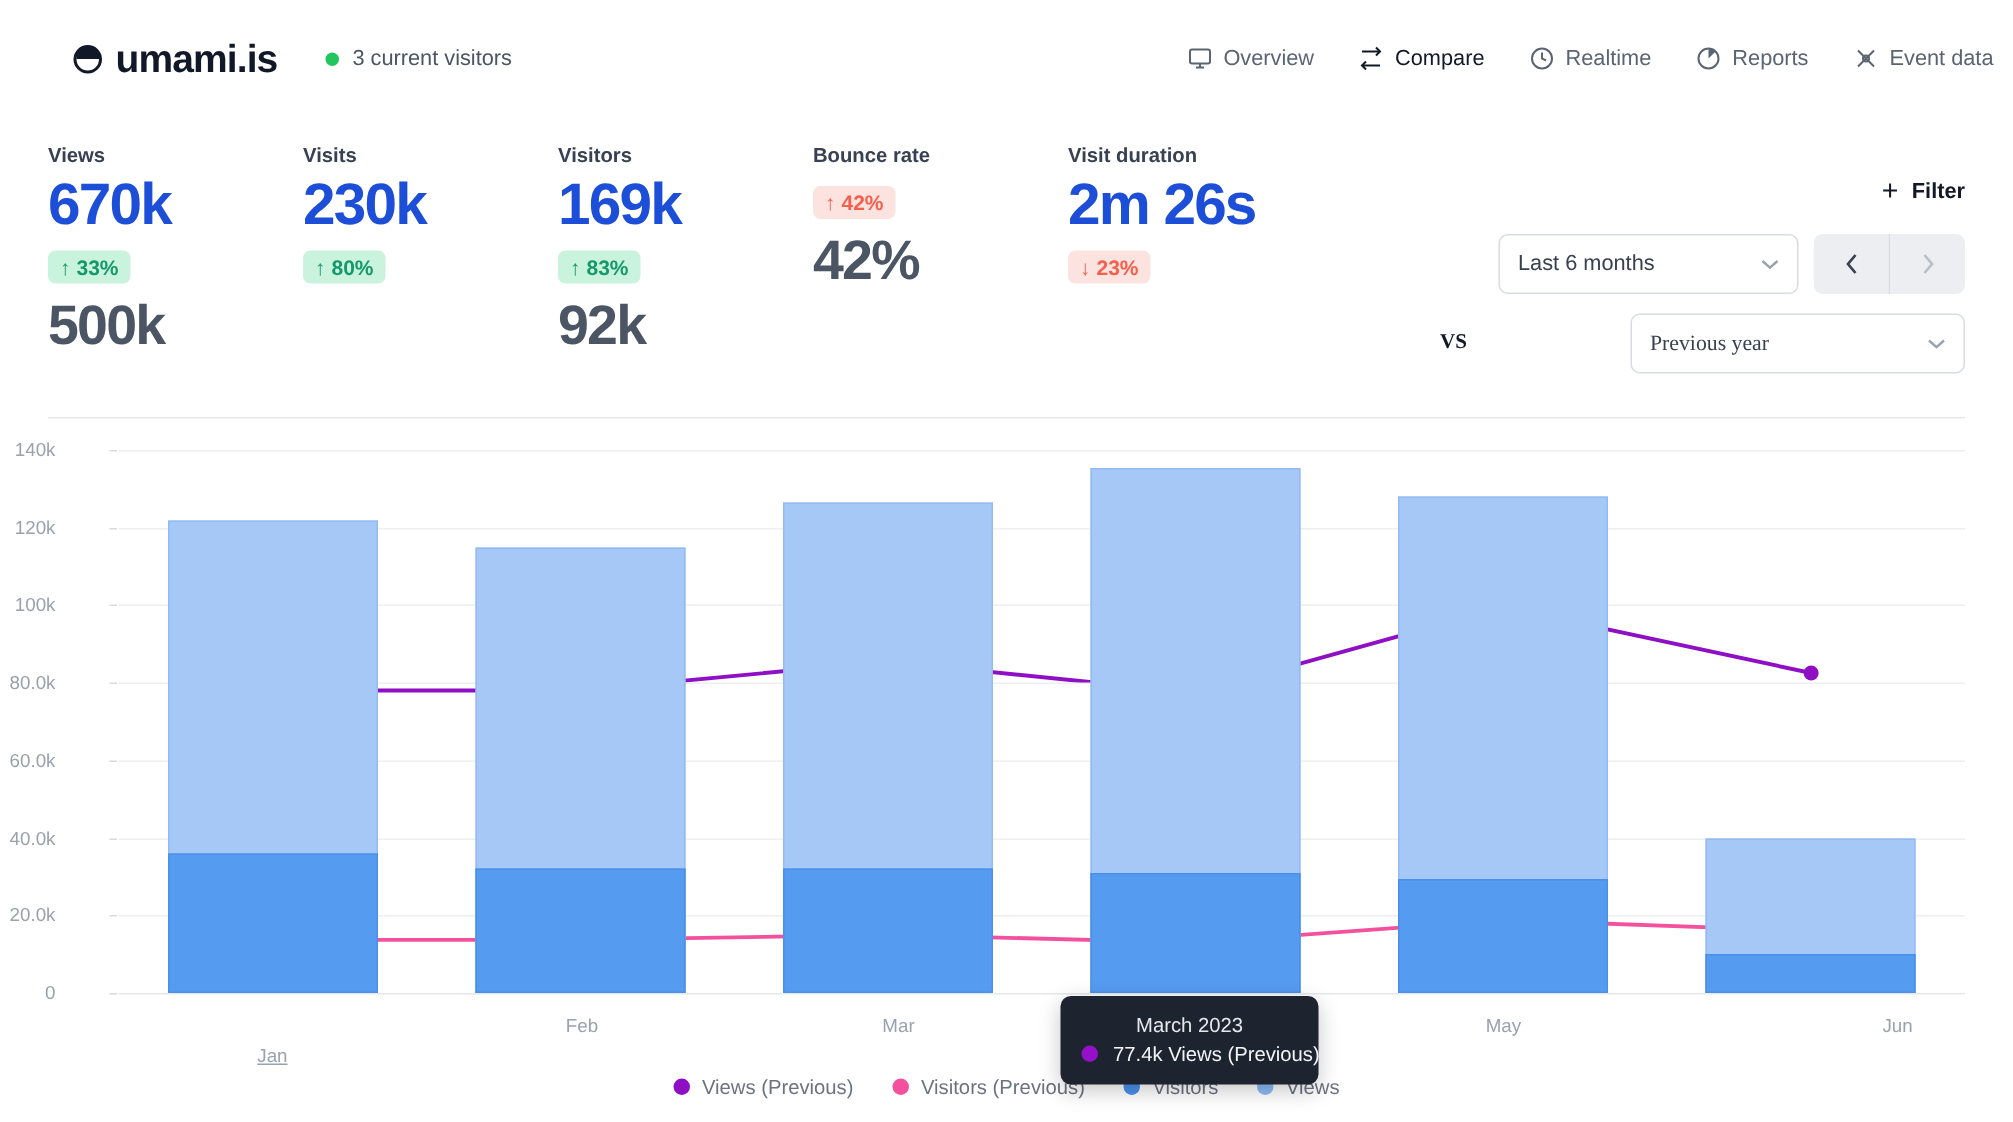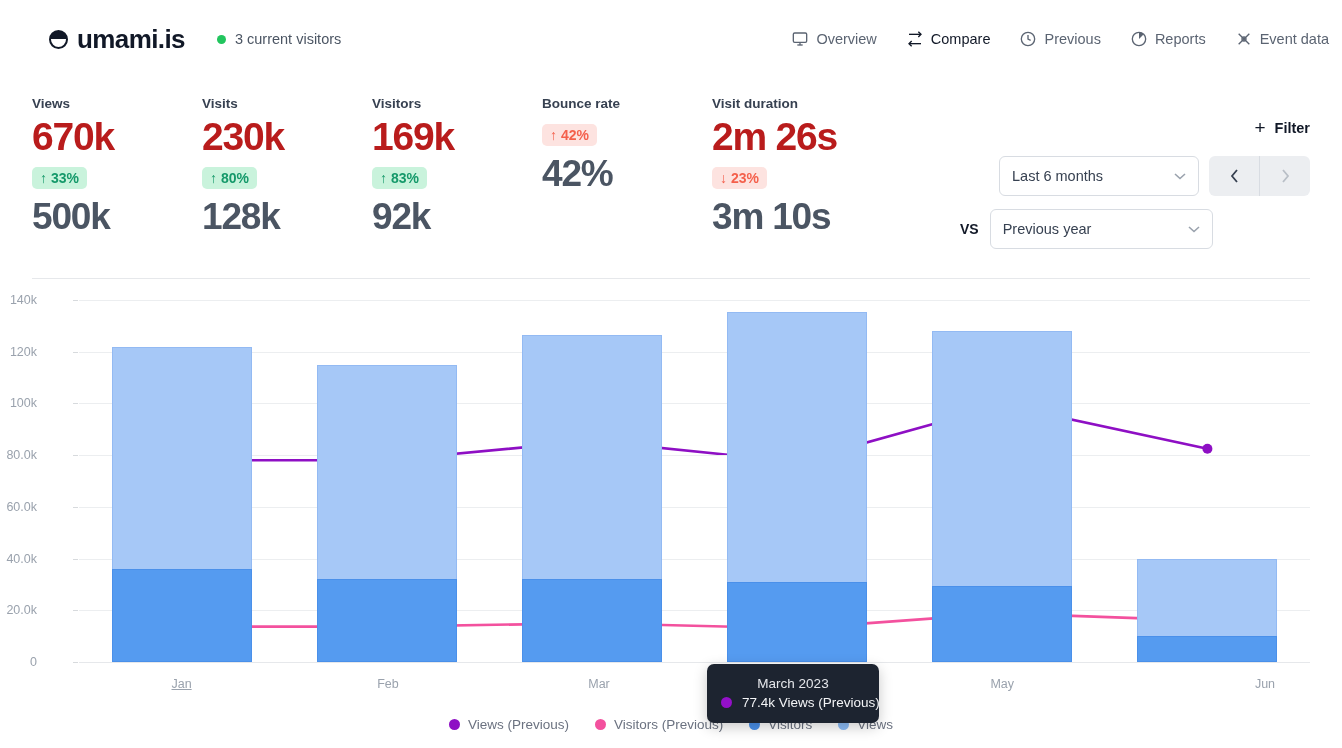--- a/index.html
+++ b/index.html
@@ -30,21 +30,21 @@
 
   .nav { display: flex; align-items: center; margin-left: auto; margin-right: 30px; gap: 30px; }
   .nav-item { display: flex; align-items: center; gap: 8px; font-size: 14.5px; color: #5b6472; cursor: pointer; }
   .nav-item.active { color: #111827; font-weight: 400; }
   .nav-item svg { display: block; }
 
   
   .metrics { position: absolute; top: 96px; left: 32px; display: flex; }
   .metric { width: 170px; }
   .metric-label { font-size: 13.5px; font-weight: 700; color: #374151; margin-bottom: 5px; }
-  .metric-value { font-size: 39px; font-weight: 700; letter-spacing: -1.2px; color: #b91c1c; line-height: 1.1; }
+  .metric-value { font-size: 39px; font-weight: 700; letter-spacing: -1.2px; color: #1d4ed8; line-height: 1.1; }
   .metric-change {
     display: inline-flex; align-items: center; gap: 4px;
     font-size: 14px; font-weight: 700; padding: 3px 8px; border-radius: 5px;
     margin: 8px 0 9px 0;
   }
   .metric-change.up-good { background: #c9f3dc; color: #15996a; }
   .metric-change.bad { background: #fde3e0; color: #f4604c; }
   .metric-prev { font-size: 37px; font-weight: 700; letter-spacing: -1.2px; color: #4b5563; line-height: 1.05; }
 
   
@@ -68,21 +68,21 @@
 
   .arrows { display: flex; margin-left: 10px; border-radius: 6px; overflow: hidden; }
   .arrow-btn {
     width: 50px; height: 40px; background: #eceef1;
     display: flex; align-items: center; justify-content: center;
     font-size: 16px; color: #374151; cursor: pointer;
   }
   .arrow-btn.disabled { color: #b9bfc7; cursor: default; }
   .arrow-sep { width: 1px; background: #d8dce2; }
 
-  .vs-row { display: flex; justify-content: flex-start; align-items: center; margin-top: 13px; }
+  .vs-row { display: flex; justify-content: space-between; align-items: center; margin-top: 13px; font-family: Liberation Serif, serif; }
   .vs-label { font-size: 14px; font-weight: 700; color: #111827; margin-right: 11px; }
 
   
   .divider { position: absolute; top: 278px; left: 32px; width: 1278px; height: 1px; background: #e6e8eb; }
 
   
   .chart-wrap { position: absolute; top: 286px; left: 0; width: 1342px; height: 462px; }
   .plot {
     position: absolute; left: 79px; top: 14px;
     width: 1231px; height: 362px;
@@ -157,21 +157,21 @@
       </span>
       <span>Compare</span>
     </div>
     <div class="nav-item">
       <span>
         <svg width="16" height="16" viewBox="0 0 24 24" fill="none" stroke="#5b6472" stroke-width="2">
             <circle cx="12" cy="12" r="10"></circle>
             <polyline points="12 6 12 12 16 14"></polyline>
           </svg>
       </span>
-      <span>Previous</span>
+      <span>Realtime</span>
     </div>
     <div class="nav-item">
       <span>
         <svg width="16" height="16" viewBox="0 0 24 24" fill="none" stroke="#5b6472" stroke-width="2">
             <circle cx="12" cy="12" r="10"></circle>
             <path d="M12 12V2a10 10 0 0 1 7.07 2.93z" fill="#5b6472" stroke="none"></path>
           </svg>
       </span>
       <span>Reports</span>
     </div>
@@ -197,21 +197,20 @@
     </div>
     <div class="metric-prev">500k</div>
   </div>
   <div class="metric">
     <div class="metric-label">Visits</div>
     <div class="metric-value">230k</div>
     <div class="metric-change up-good">
       <span>↑</span>
       <span>80%</span>
     </div>
-    <div class="metric-prev">128k</div>
   </div>
   <div class="metric">
     <div class="metric-label">Visitors</div>
     <div class="metric-value">169k</div>
     <div class="metric-change up-good">
       <span>↑</span>
       <span>83%</span>
     </div>
     <div class="metric-prev">92k</div>
   </div>
@@ -223,21 +222,20 @@
     </div>
     <div class="metric-prev">42%</div>
   </div>
   <div class="metric">
     <div class="metric-label">Visit duration</div>
     <div class="metric-value">2m 26s</div>
     <div class="metric-change bad">
       <span>↓</span>
       <span>23%</span>
     </div>
-    <div class="metric-prev">3m 10s</div>
   </div>
 </div>
 
 <div class="controls">
   <div class="filter-row">
     <div class="filter-btn">
       <span class="plus">+</span>
       <span>Filter</span>
     </div>
   </div>
@@ -316,21 +314,21 @@
       <div class="ytick" style="top: 258.571px;">40.0k</div>
       <div class="ytick-mark" style="top: 258.571px;"></div>
       <div class="gridline" style="top: 310.286px;"></div>
       <div class="ytick" style="top: 310.286px;">20.0k</div>
       <div class="ytick-mark" style="top: 310.286px;"></div>
       <div class="axis-base" style="top: 362px;"></div>
       <div class="ytick" style="top: 362px;">0</div>
       <div class="ytick-mark" style="top: 362px;"></div>
       <div class="bar bar-views" style="left: 32.5833px; top: 46.5429px; width: 140px; height: 315.457px;"></div>
       <div class="bar bar-visitors" style="left: 32.5833px; top: 268.914px; width: 140px; height: 93.0857px;"></div>
-      <div class="xtick" style="left: 102.583px; top: 377px; text-decoration: underline;">Jan</div>
+      <div class="xtick" style="left: 102.583px; top: 397px; text-decoration: underline;">Jan</div>
       <div class="bar bar-views" style="left: 237.75px; top: 64.6429px; width: 140px; height: 297.357px;"></div>
       <div class="bar bar-visitors" style="left: 237.75px; top: 279.257px; width: 140px; height: 82.7429px;"></div>
       <div class="xtick" style="left: 309px; top: 377px;">Feb</div>
       <div class="bar bar-views" style="left: 442.917px; top: 34.9071px; width: 140px; height: 327.093px;"></div>
       <div class="bar bar-visitors" style="left: 442.917px; top: 279.257px; width: 140px; height: 82.7429px;"></div>
       <div class="xtick" style="left: 504px; top: 377px; margin-left: 16px;">Mar</div>
       <div class="bar bar-views" style="left: 648.083px; top: 11.6357px; width: 140px; height: 350.364px;"></div>
       <div class="bar bar-visitors" style="left: 648.083px; top: 281.843px; width: 140px; height: 80.1571px;"></div>
       <div class="xtick" style="left: 718.083px; top: 377px;">Apr</div>
       <div class="bar bar-views" style="left: 853.25px; top: 31.0286px; width: 140px; height: 330.971px;"></div>

